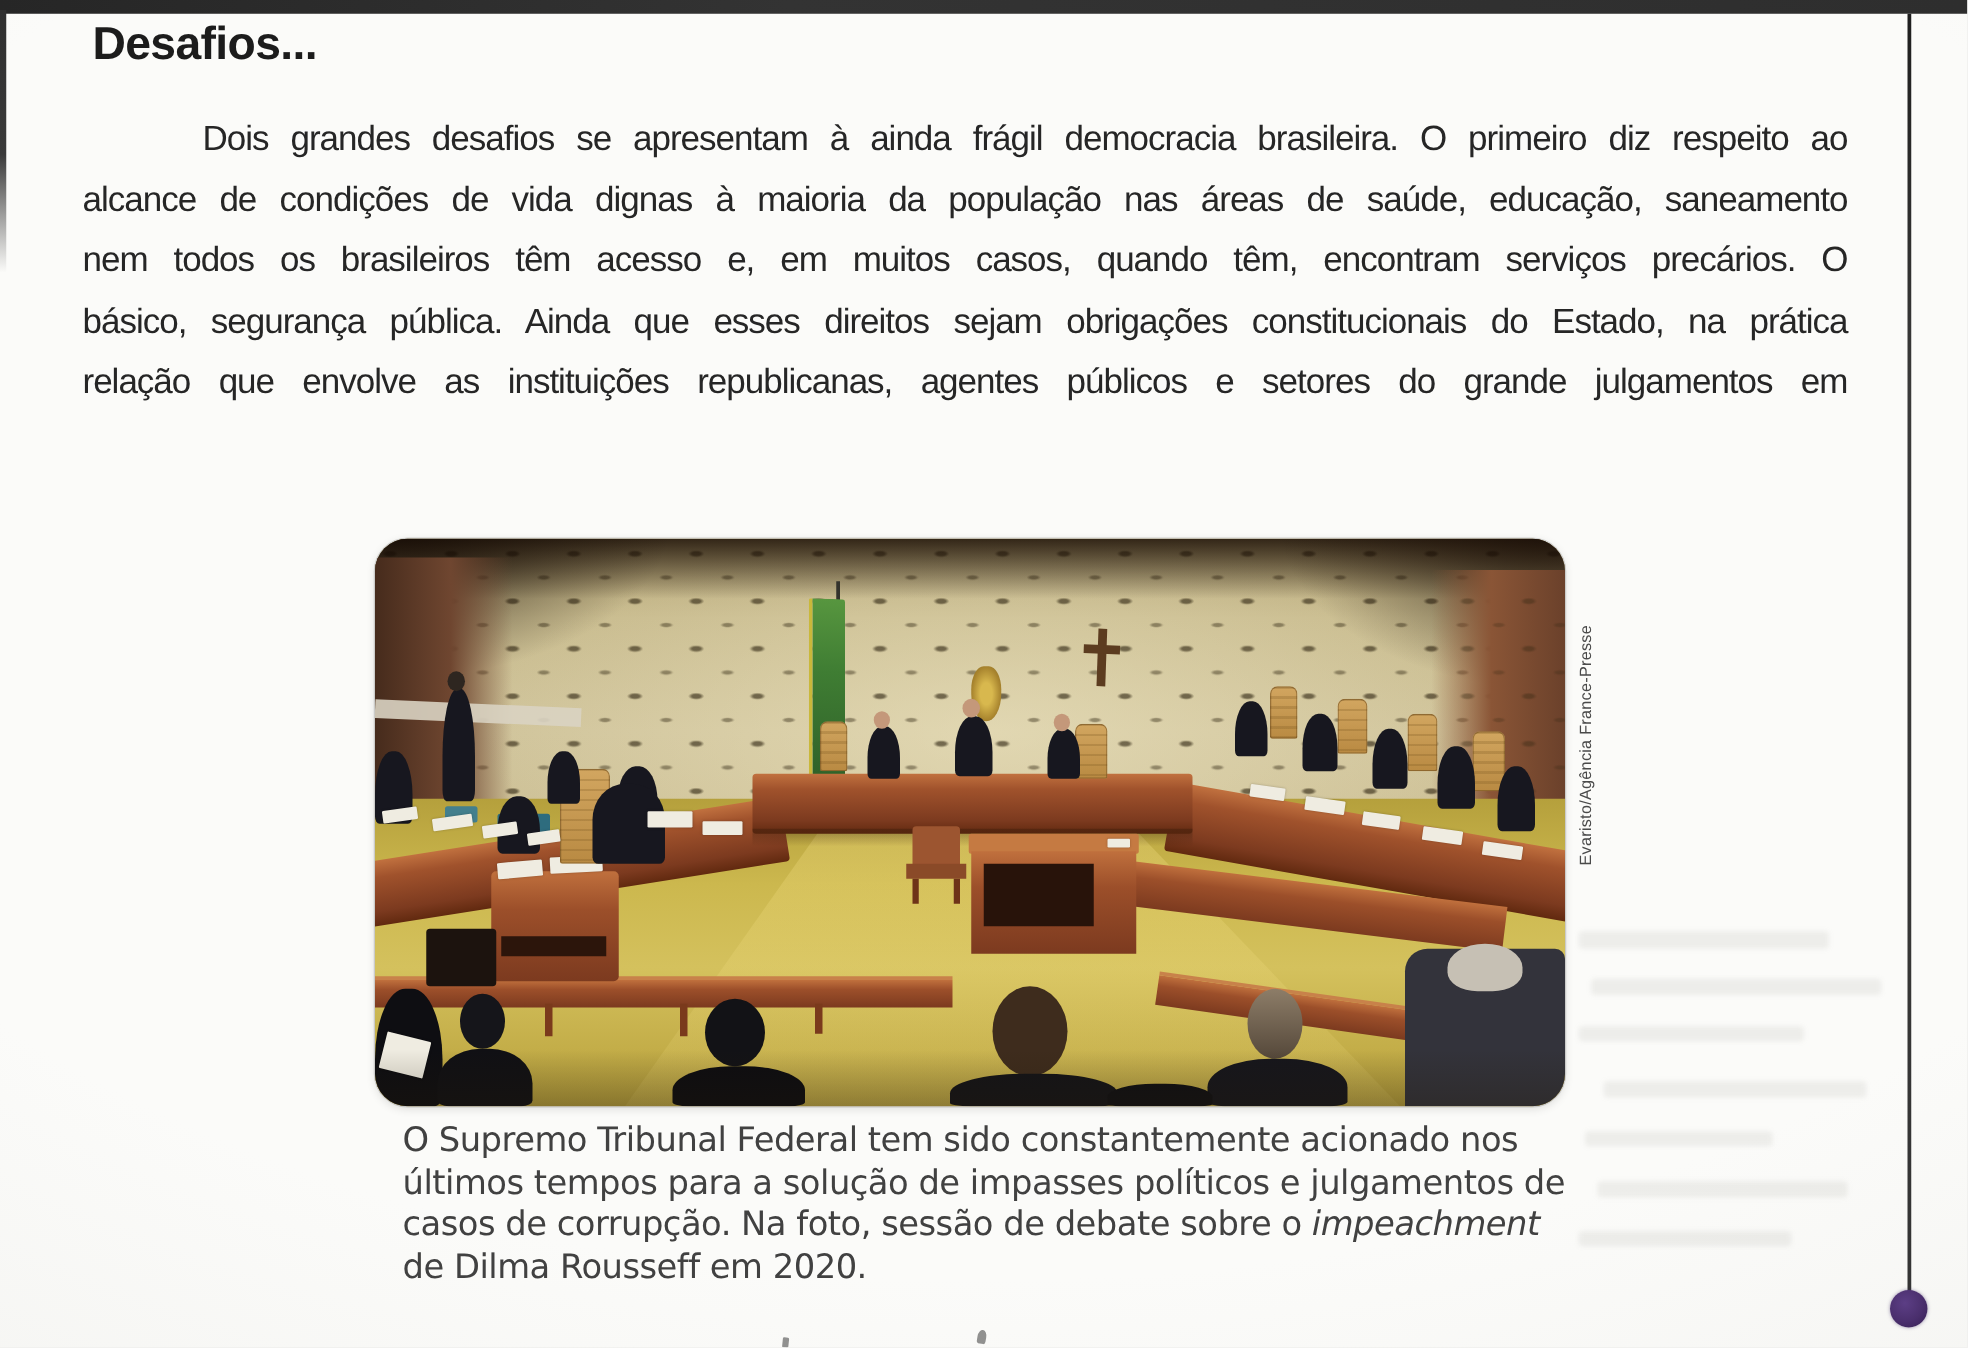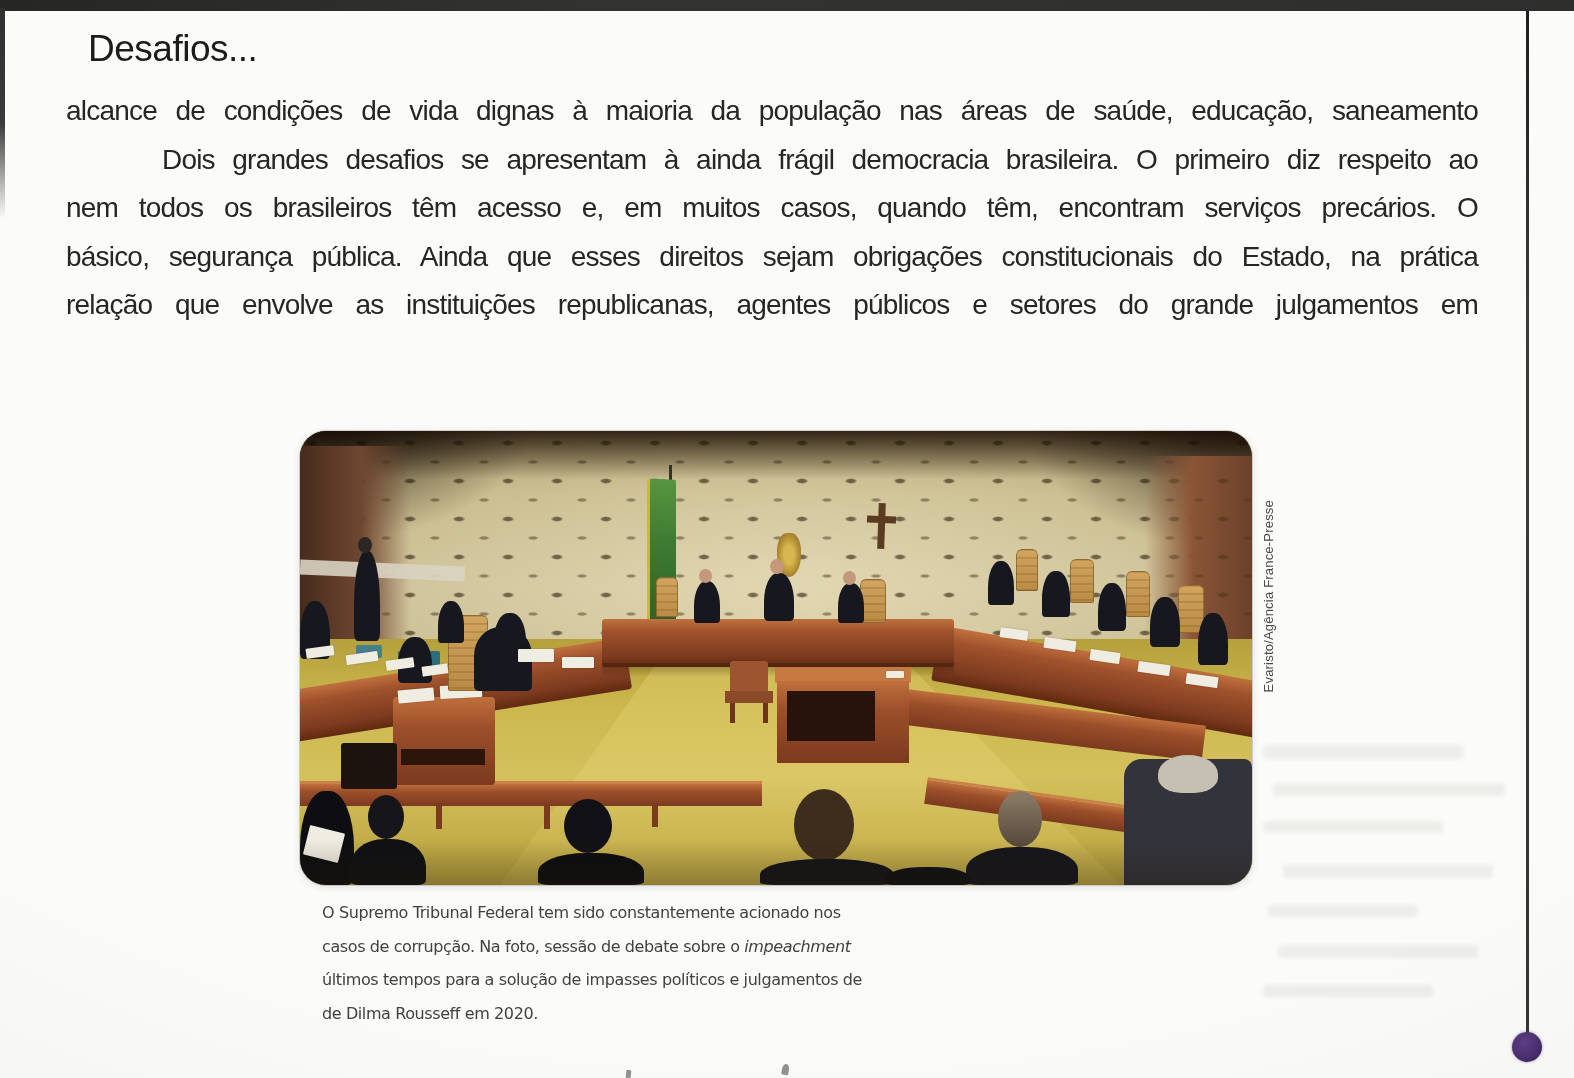--- a/index.html
+++ b/index.html
@@ -4,27 +4,27 @@
 <style>
   html,body{margin:0;padding:0;background:#e8e8e6;}
   .page{position:relative;width:1574px;height:1078px;background:#f8f8f6;overflow:hidden;
         font-family:"Liberation Sans",sans-serif;
         background-image:radial-gradient(ellipse 120% 100% at 50% 40%, #fbfbf9 55%, #efefec 100%);}
   .topbar{position:absolute;left:0;top:0;width:1574px;height:11px;background:linear-gradient(90deg,#262626,#333 40%,#2e2e2e);}
   .leftedge{position:absolute;left:0;top:8px;width:5px;height:210px;background:linear-gradient(180deg,#2f2f2f 0%,#3a3a3a 55%,rgba(58,58,58,0) 100%);}
   .vline{position:absolute;left:1526px;top:11px;width:3px;height:1025px;background:linear-gradient(180deg,#1f1f1f,#3a3a3a 30%,#343434);}
   .dot{position:absolute;left:1512px;top:1032px;width:30px;height:30px;border-radius:50%;
        background:radial-gradient(circle at 40% 35%, #5c3e85 0%, #4a2f6d 55%, #351f52 100%);box-shadow:0 0 3px rgba(60,40,100,.5);}
-  h1.heading{position:absolute;left:74px;top:14px;margin:14px;font-size:37px;font-weight:normal;color:#1c1c1c;letter-spacing:-.5px;}
+  h1.heading{position:absolute;left:74px;top:14px;margin:0;font-size:37px;font-weight:bold;color:#1c1c1c;letter-spacing:-.5px;}
   .body{position:absolute;left:66px;top:87px;width:1412px;color:#262626;font-size:28px;letter-spacing:-.8px;}
   .body-line{height:48.6px;line-height:48.6px;text-align:justify;text-align-last:justify;white-space:normal;overflow:visible;}
   .body-line.first{text-indent:96px;}
   .body-line.last{text-align-last:left;}
   .caption{position:absolute;left:322px;top:896px;width:866px;color:#414141;
-           font-family:"DejaVu Sans",sans-serif;font-size:16px;letter-spacing:-.4px;}
+           font-family:"DejaVu Sans",sans-serif;font-size:27px;letter-spacing:-.4px;}
   .caption-line{height:33.5px;line-height:33.5px;white-space:nowrap;}
   .caption-line .it{font-style:italic;}
   .credit{position:absolute;left:1257px;top:438px;width:22px;height:254px;display:flex;flex-direction:column;justify-content:flex-end;align-items:center;}
   .credit span{writing-mode:vertical-rl;transform:rotate(180deg);font-size:13px;color:#4a4a4a;letter-spacing:.2px;white-space:nowrap;}
   .photo{position:absolute;left:300px;top:431px;width:952px;height:454px;border-radius:26px;overflow:hidden;
          background:#c9bc8f;box-shadow:0 0 0 1px rgba(0,0,0,.14),0 2px 8px rgba(0,0,0,.12);}
   .ph{position:absolute;}
   .wall{inset:0;background:
         radial-gradient(ellipse 62% 52% at 52% 34%, rgba(242,234,200,.5) 0%, rgba(242,234,200,0) 70%),
         linear-gradient(180deg,#b3a375 0%,#c9bc8f 14%,#d0c49b 34%,#ccbf94 58%,#bfae7e 80%,#ab9869 100%);}
@@ -56,22 +56,22 @@
 <body>
 
 <div class="page">
 
   <div class="topbar"></div>
   <div class="leftedge"></div>
 
   <h1 class="heading">Desafios...</h1>
 
   <div class="body">
+      <div class="body-line first">Dois grandes desafios se apresentam à ainda frágil democracia brasileira. O primeiro diz respeito ao</div>
       <div class="body-line">alcance de condições de vida dignas à maioria da população nas áreas de saúde, educação, saneamento</div>
-      <div class="body-line first">Dois grandes desafios se apresentam à ainda frágil democracia brasileira. O primeiro diz respeito ao</div>
       <div class="body-line">nem todos os brasileiros têm acesso e, em muitos casos, quando têm, encontram serviços precários. O</div>
       <div class="body-line">básico, segurança pública. Ainda que esses direitos sejam obrigações constitucionais do Estado, na prática</div>
       <div class="body-line">relação que envolve as instituições republicanas, agentes públicos e setores do grande julgamentos em</div>
     </div>
 
   <div class="photo">
     <div class="ph wall"></div>
     <div class="ph pegs" style="left:0;top:4px;width:952px;height:240px;opacity:.85"></div>
     <div class="ph shade-top"></div>
     <div class="ph corner-l"></div>
@@ -176,22 +176,22 @@
 
     <div class="ph bottom-shade"></div>
   </div>
 
   <div class="credit">
     <span>Evaristo/Agência France-Presse</span>
   </div>
 
   <div class="caption">
       <div class="caption-line"><span>O Supremo Tribunal Federal tem sido constantemente acionado nos</span></div>
+      <div class="caption-line"><span>últimos tempos para a solução de impasses políticos e julgamentos de</span></div>
       <div class="caption-line"><span>casos de corrupção. Na foto, sessão de debate sobre o </span><span class="it">impeachment</span></div>
-      <div class="caption-line"><span>últimos tempos para a solução de impasses políticos e julgamentos de</span></div>
       <div class="caption-line"><span>de Dilma Rousseff em 2020.</span></div>
     </div>
 
   <div class="ghosts">
     <div style="left:0;top:10px;width:200px;height:14px"></div>
     <div style="left:10px;top:48px;width:232px;height:13px"></div>
     <div style="left:0;top:86px;width:180px;height:12px"></div>
     <div style="left:20px;top:130px;width:210px;height:13px"></div>
     <div style="left:5px;top:170px;width:150px;height:12px"></div>
     <div style="left:15px;top:210px;width:200px;height:13px"></div>

